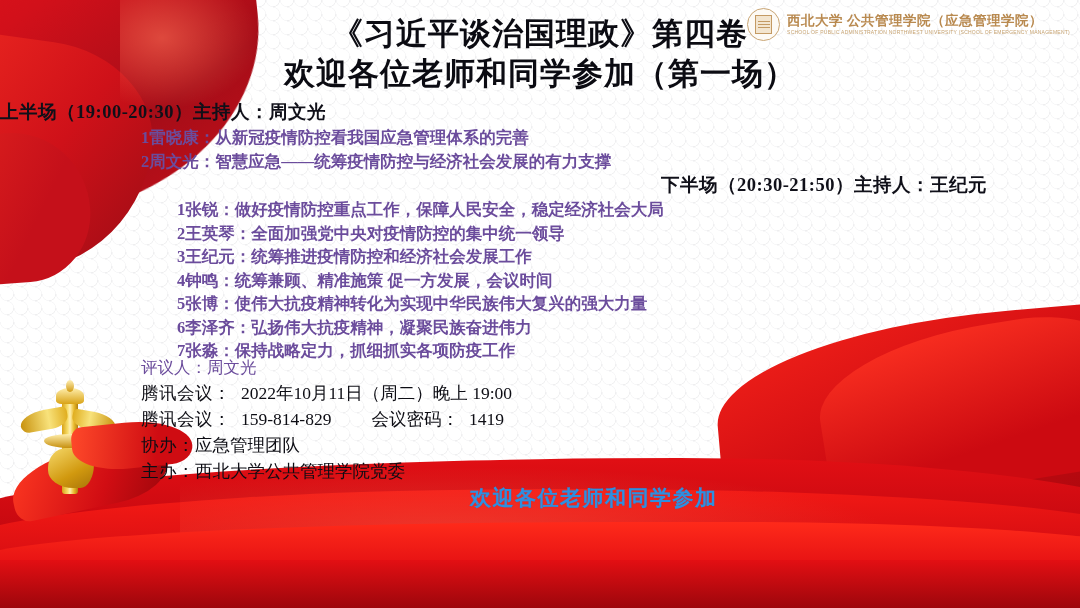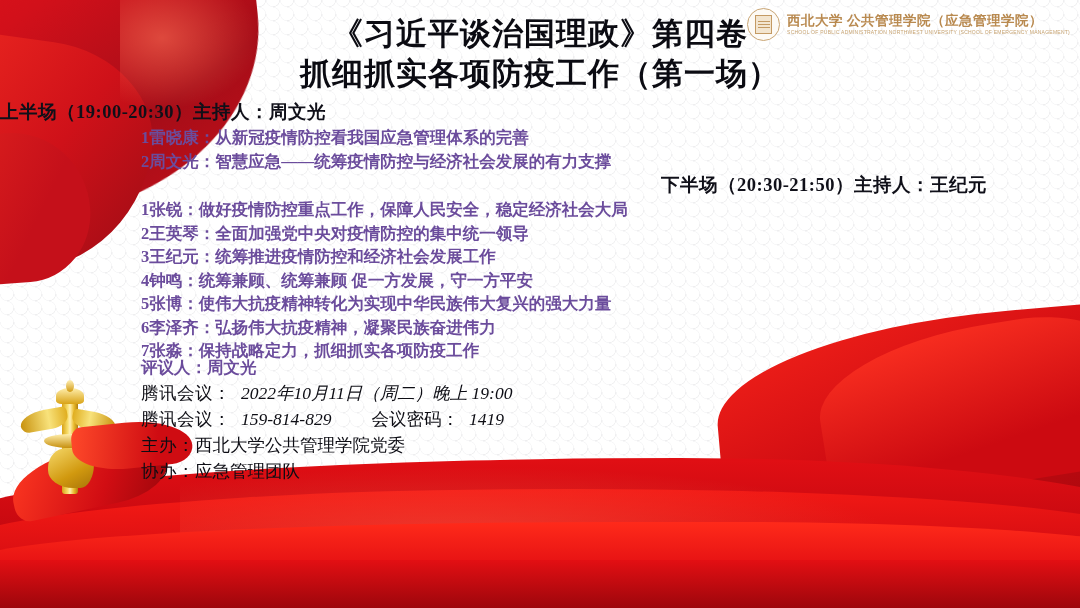--- a/index.html
+++ b/index.html
@@ -130,31 +130,31 @@
   .title-line{font-size:31px;font-weight:bold;color:#0b0b12;letter-spacing:1px;
     line-height:1.28;font-family:"Liberation Serif","DejaVu Serif",serif;}
 
   .session{font-size:18.5px;font-weight:bold;color:#101019;letter-spacing:.5px;
     font-family:"Liberation Serif",serif;}
   .session-1{position:absolute;left:0;right:93px;top:99px;}
   .session-2{position:absolute;left:0;right:93px;top:172px;text-align:right;margin-left:20px;}
 
   .talks{position:absolute;left:141px;}
   .talks-1{top:126px;}
-  .talks-2{top:198px;}
+  .talks-2{top:198px;margin-left:36px;}
   .talk{font-size:16.5px;color:#6b4c9c;line-height:23.5px;white-space:nowrap;
     font-family:"Liberation Serif",serif;font-weight:bold;}
 
   .info{position:absolute;left:141px;top:355px;}
-  .info .reviewer{font-size:16.5px;color:#6b4c9c;line-height:25px;font-weight:bold;
+  .info .reviewer{font-size:16.5px;color:#6b4c9c;line-height:25px;font-weight:normal;
     font-family:"Liberation Serif",serif;}
   .info .row{font-size:17.5px;color:#0d0d14;line-height:26px;white-space:nowrap;
     font-family:"Liberation Serif",serif;}
   .info .row .lbl{letter-spacing:.5px;}
-  .info .row .val{margin-left:10px;font-style:italic;}
+  .info .row .val{margin-left:10px;}
   .info .row .val2{margin-left:40px;text-align:right;}
 
   .welcome{position:absolute;left:470px;top:484px;font-size:21px;font-weight:bold;
     color:#2e8fe0;letter-spacing:1.5px;font-family:"Liberation Serif",serif;
     text-shadow:0 0 1px rgba(30,120,200,.5);}
 </style>
 </head>
 <body>
 
 <div id="slide">
@@ -219,53 +219,54 @@
         </div>
       </div>
       <div class="logo-txt">
         <div class="logo-cn">西北大学 公共管理学院（应急管理学院）</div>
         <div class="logo-en">SCHOOL OF PUBLIC ADMINISTRATION NORTHWEST UNIVERSITY   (SCHOOL OF EMERGENCY MANAGEMENT)</div>
       </div>
     </div>
 
     <div class="title-wrap">
       <div class="title-line">《习近平谈治国理政》第四卷</div>
-      <div class="title-line">抓细抓实各项防疫工作（第一场）</div>
+      <div class="title-line">欢迎各位老师和同学参加（第一场）</div>
     </div>
 
     <div class="session session-1">上半场（19:00-20:30）主持人：周文光</div>
 
     <div class="talks talks-1">
       <div class="talk">1雷晓康：从新冠疫情防控看我国应急管理体系的完善</div>
       <div class="talk">2周文光：智慧应急——统筹疫情防控与经济社会发展的有力支撑</div>
     </div>
 
     <div class="session session-2">下半场（20:30-21:50）主持人：王纪元</div>
 
     <div class="talks talks-2">
       <div class="talk">1张锐：做好疫情防控重点工作，保障人民安全，稳定经济社会大局</div>
       <div class="talk">2王英琴：全面加强党中央对疫情防控的集中统一领导</div>
       <div class="talk">3王纪元：统筹推进疫情防控和经济社会发展工作</div>
-      <div class="talk">4钟鸣：统筹兼顾、统筹兼顾 促一方发展，守一方平安</div>
+      <div class="talk">4钟鸣：统筹兼顾、精准施策 促一方发展，会议时间</div>
       <div class="talk">5张博：使伟大抗疫精神转化为实现中华民族伟大复兴的强大力量</div>
       <div class="talk">6李泽齐：弘扬伟大抗疫精神，凝聚民族奋进伟力</div>
       <div class="talk">7张淼：保持战略定力，抓细抓实各项防疫工作</div>
     </div>
 
     <div class="info">
       <div class="reviewer">评议人：周文光</div>
       <div class="row">
         <span class="lbl">腾讯会议：</span><span class="val">2022年10月11日（周二）晚上  19:00</span>
       </div>
       <div class="row">
         <span class="lbl">腾讯会议：</span><span class="val">159-814-829</span><span class="val2">会议密码：</span><span class="val">1419</span>
       </div>
       <div class="row">
+        <span class="lbl">协办：</span><span>应急管理团队</span>
+      </div>
+      <div class="row">
         <span class="lbl">主办：</span><span>西北大学公共管理学院党委</span>
       </div>
-      <div class="row">
-        <span class="lbl">协办：</span><span>应急管理团队</span>
-      </div>
-    </div>
-
+    </div>
+
+    <div class="welcome">欢迎各位老师和同学参加</div>
 
   </div>
 </div>
 
 </body></html>

